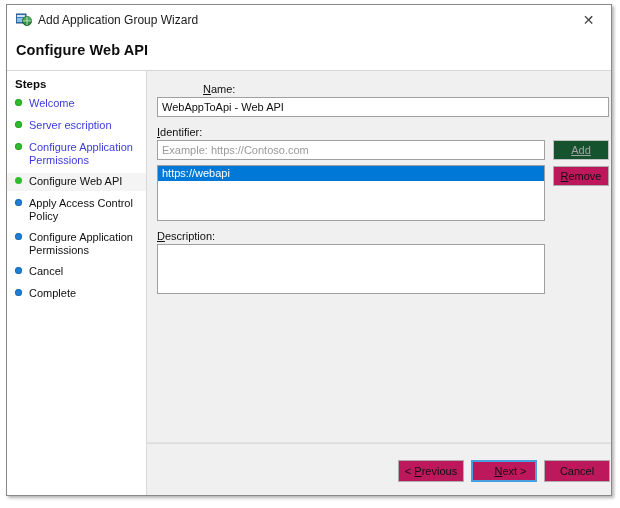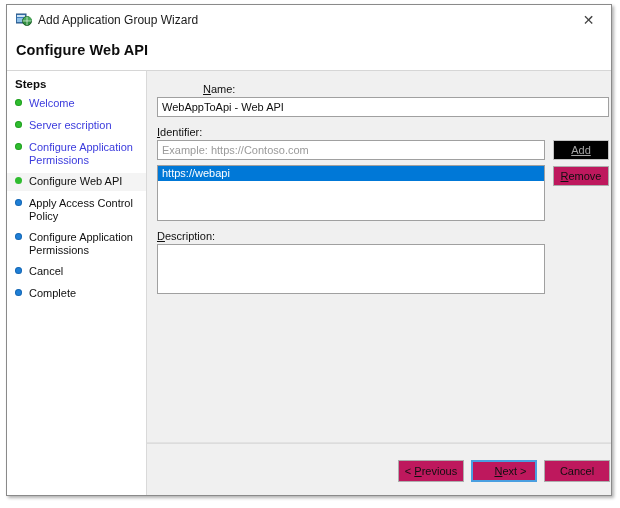--- a/index.html
+++ b/index.html
@@ -213,21 +213,21 @@
     font-family: "Liberation Sans", sans-serif;
     font-size: 11px;
     color: #101010;
     text-align: center;
     cursor: pointer;
     padding: 0;
     line-height: 1;
   }
   .btn.disabled {
     color: #a4a4a4;
-    background: #000000;
+    background: #14532d;
     border-color: #c2c2c2;
     cursor: default;
     text-decoration: underline;
   }
   .btn.default {
     border: 2px solid #4a9fe0;
     padding-left: 13px;
   }
   .btn u { text-decoration: underline; }
 

